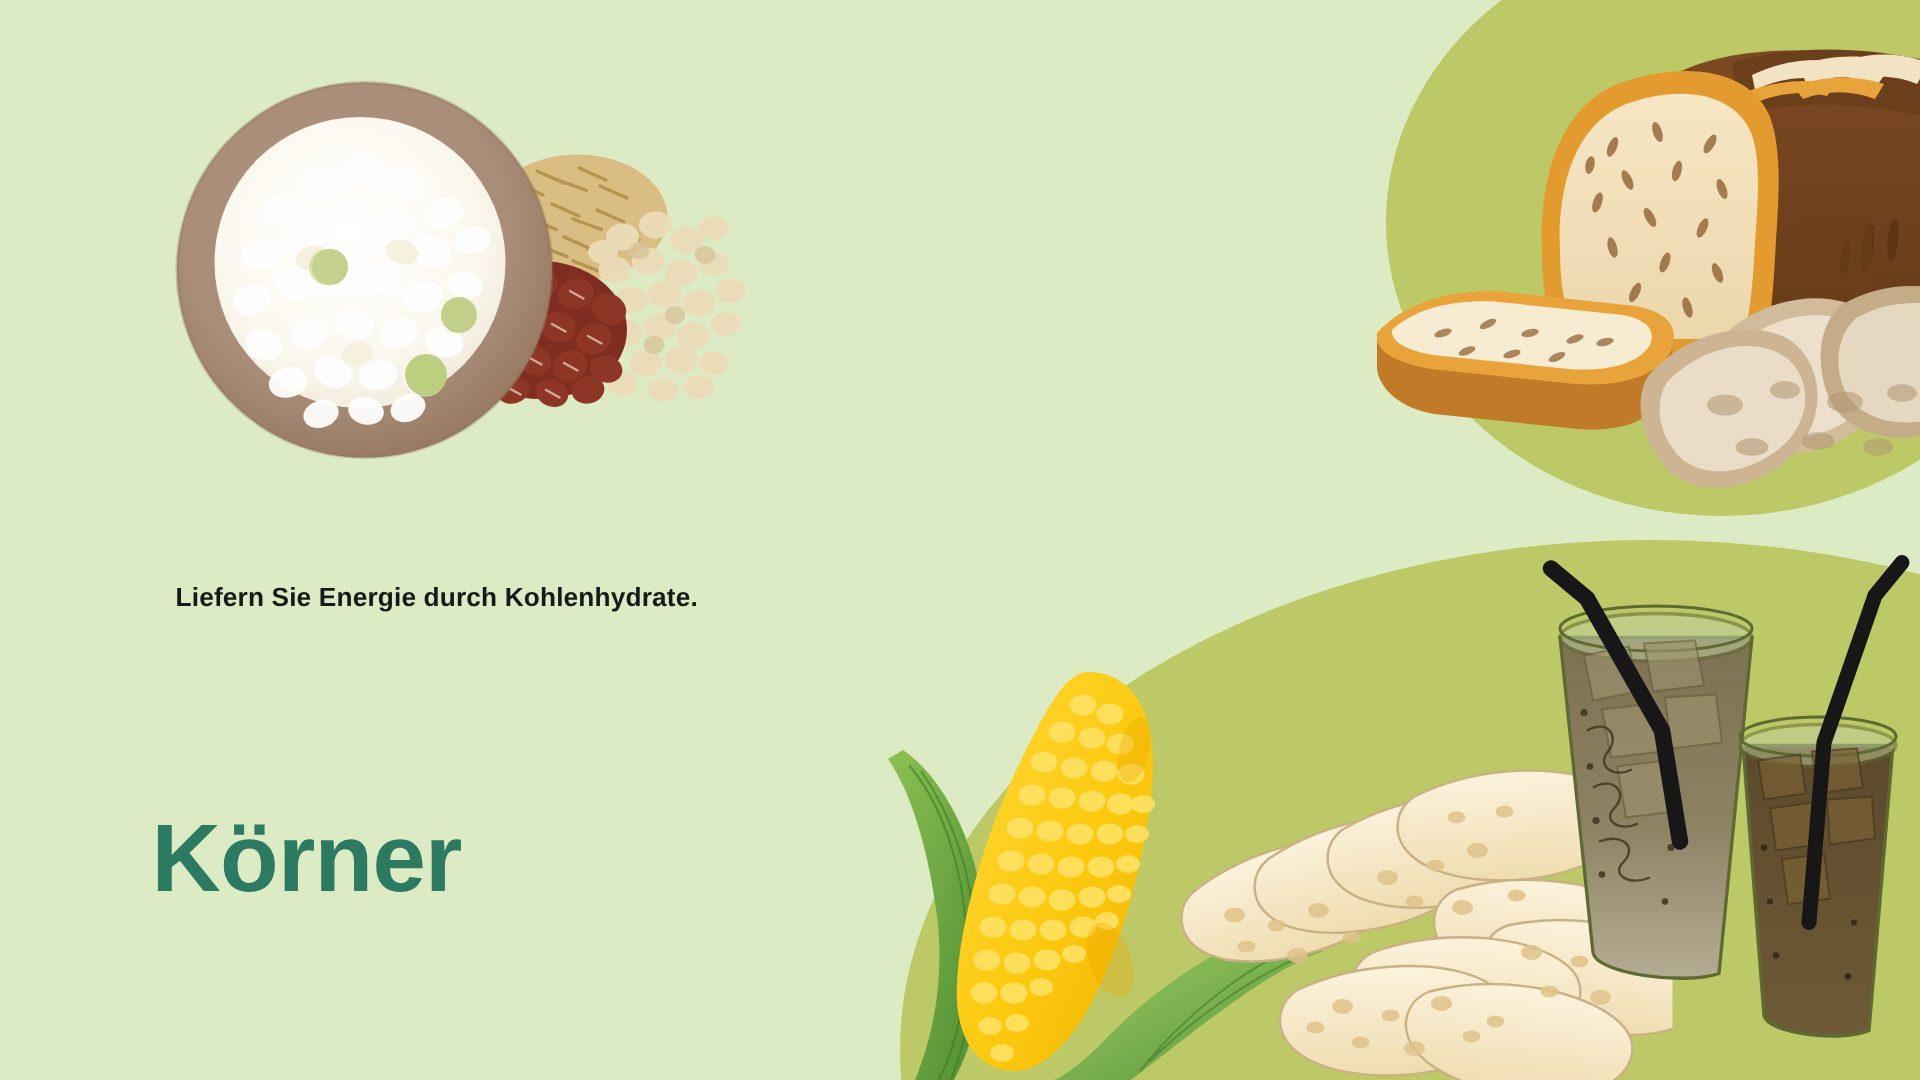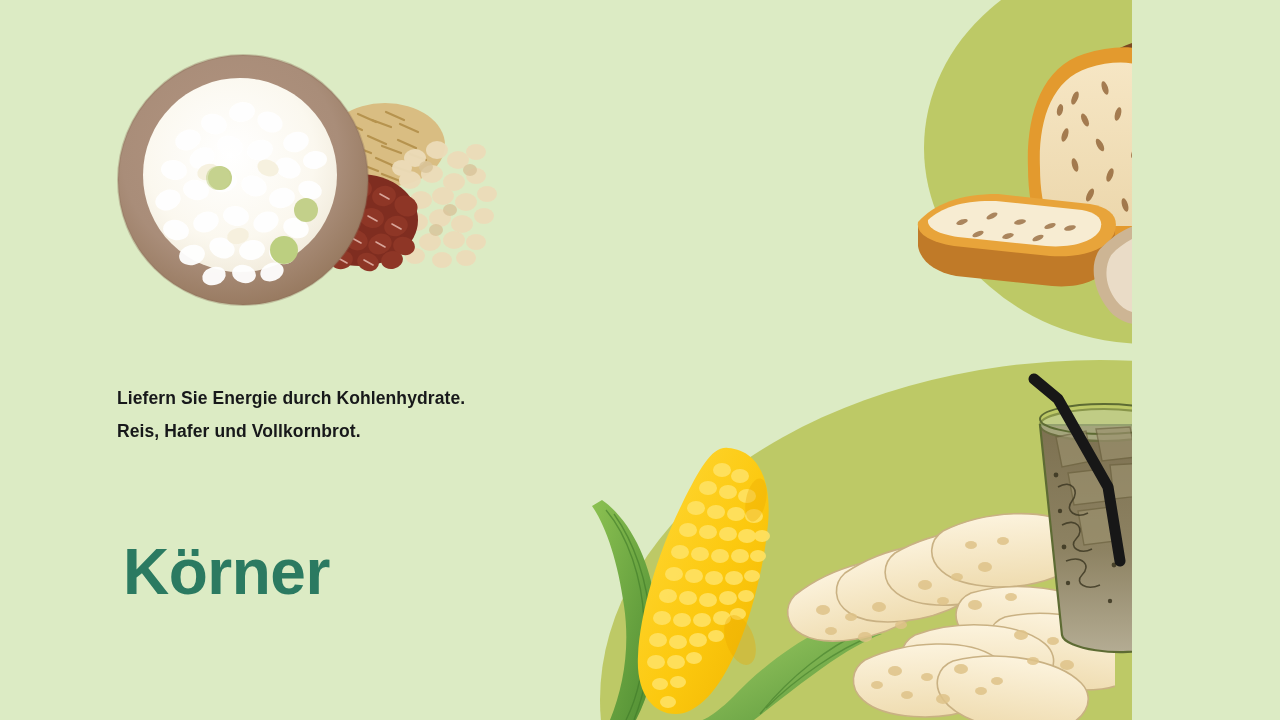--- a/index.html
+++ b/index.html
@@ -2,39 +2,39 @@
 <html><head>
 <meta charset="utf-8">
 <style>
   html,body{margin:0;padding:0;}
   body{
     width:1280px;height:720px;overflow:hidden;
     font-family:"Liberation Sans", sans-serif;
     background:#dcebc4;
   }
   #slide{
-    position:relative;width:1132px;height:720px;overflow:hidden;
+    position:relative;width:1280px;height:720px;overflow:hidden;
     background:#ffffff;
   }
   .bgsvg{position:absolute;left:0;top:0;width:1280px;height:720px;}
   .artsvg{position:absolute;}
 
   .copy{
     position:absolute;left:117px;top:382px;width:420px;
   }
   .copy p{
     margin:0 0 0 0;
     font-size:17.5px;
     font-weight:bold;
     line-height:33px;
     color:#17181a;
     letter-spacing:0.1px;
   }
   .title{
-    position:absolute;left:123px;top:536px;
+    position:absolute;left:101px;top:536px;
     font-size:64px;
     font-weight:bold;
     color:#2b7a61;
     letter-spacing:-0.5px;
     line-height:72px;
   }
 </style>
 </head>
 <body>
 
@@ -526,18 +526,17 @@
         <circle cx="174" cy="272" r="2.2"></circle>
           <circle cx="226" cy="250" r="2"></circle>
         <circle cx="222" cy="286" r="2.2"></circle>
       </g>
       <path d="M258 10 L240 32 L206 130 L196 250" fill="none" stroke="#171717" stroke-width="10" stroke-linecap="round" stroke-linejoin="round"></path>
     </g>
   </svg>
 
   <div class="copy">
     <p>Liefern Sie Energie durch Kohlenhydrate.</p>
-    <p>Reis, Hafer und Vollkornbrot.</p>
   </div>
 
   <div class="title">Körner</div>
 
 </div>
 
 </body></html>

